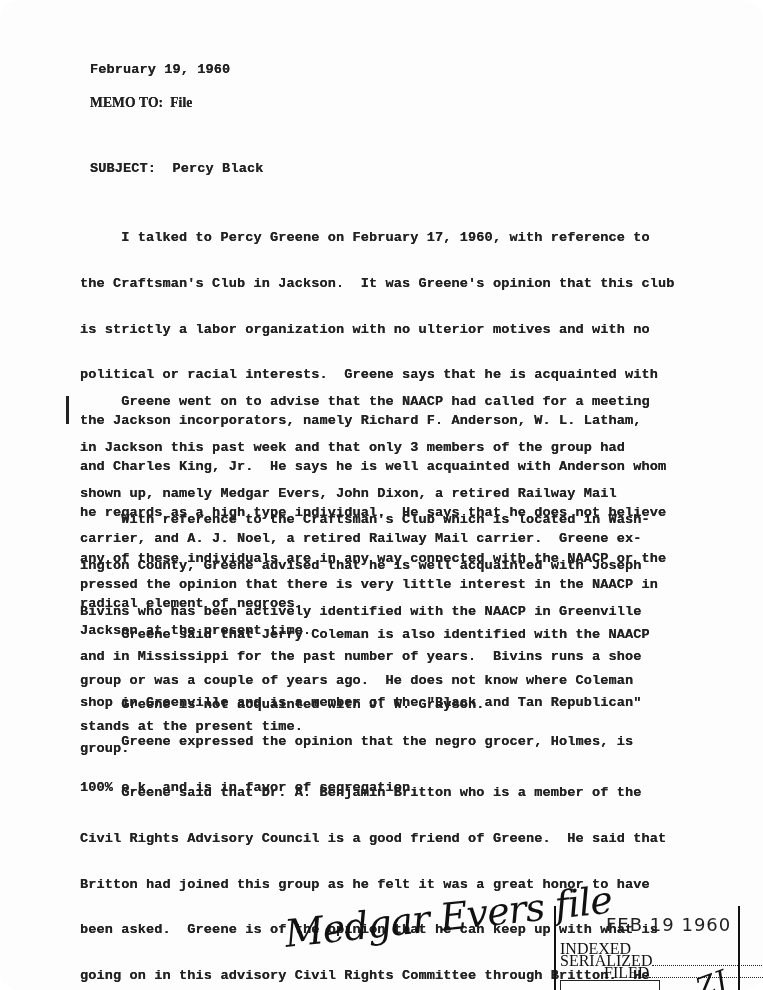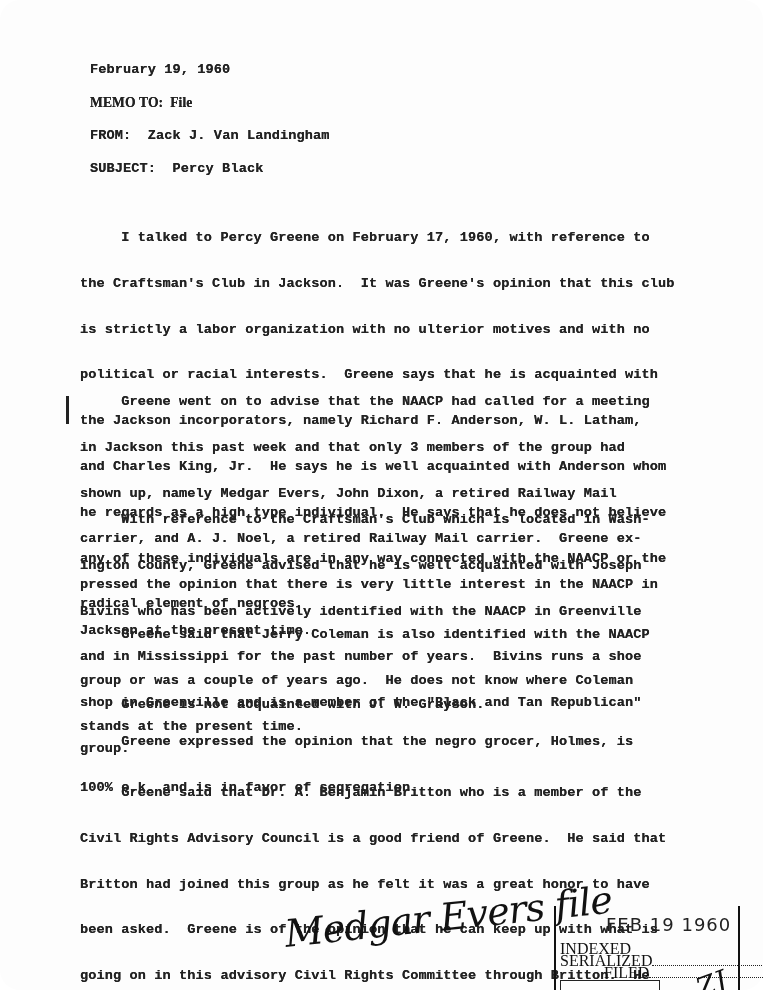--- a/index.html
+++ b/index.html
@@ -128,21 +128,20 @@
   </style>
 </head>
 <body>
 
 <div class="page">
 
   <div class="header-line typed" style="top:62px;">February 19, 1960</div>
 
   <div class="header-line typed" style="top:95px;font-family:Liberation Serif, serif;"><span>MEMO TO:</span>  <span>File</span></div>
 
-  <div class="header-line typed" style="top:128px;"><span>FROM:</span>  <span>Zack J. Van Landingham</span></div>
 
   <div class="header-line typed" style="top:161px;"><span>SUBJECT:</span>  <span>Percy Black</span></div>
 
   <div class="para typed" style="top:200px;">
     <span class="line">     I talked to Percy Greene on February 17, 1960, with reference to</span>
     <span class="line">the Craftsman's Club in Jackson.  It was Greene's opinion that this club</span>
     <span class="line">is strictly a labor organization with no ulterior motives and with no</span>
     <span class="line">political or racial interests.  Greene says that he is acquainted with</span>
     <span class="line">the Jackson incorporators, namely Richard F. Anderson, W. L. Latham,</span>
     <span class="line">and Charles King, Jr.  He says he is well acquainted with Anderson whom</span>

